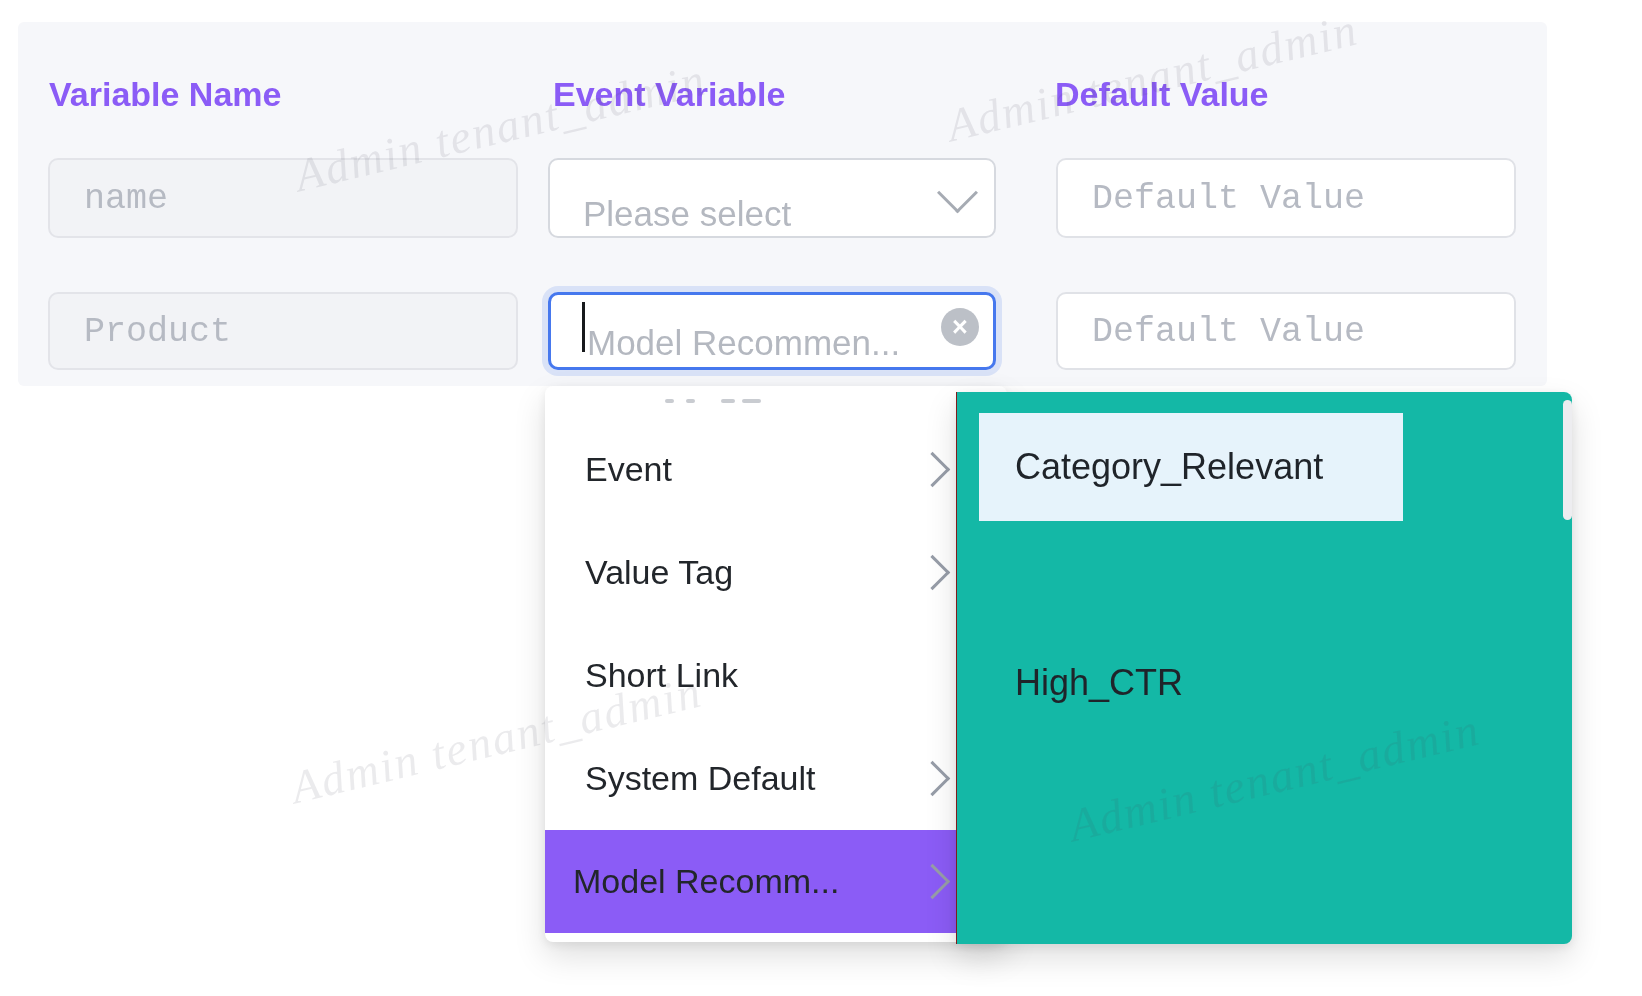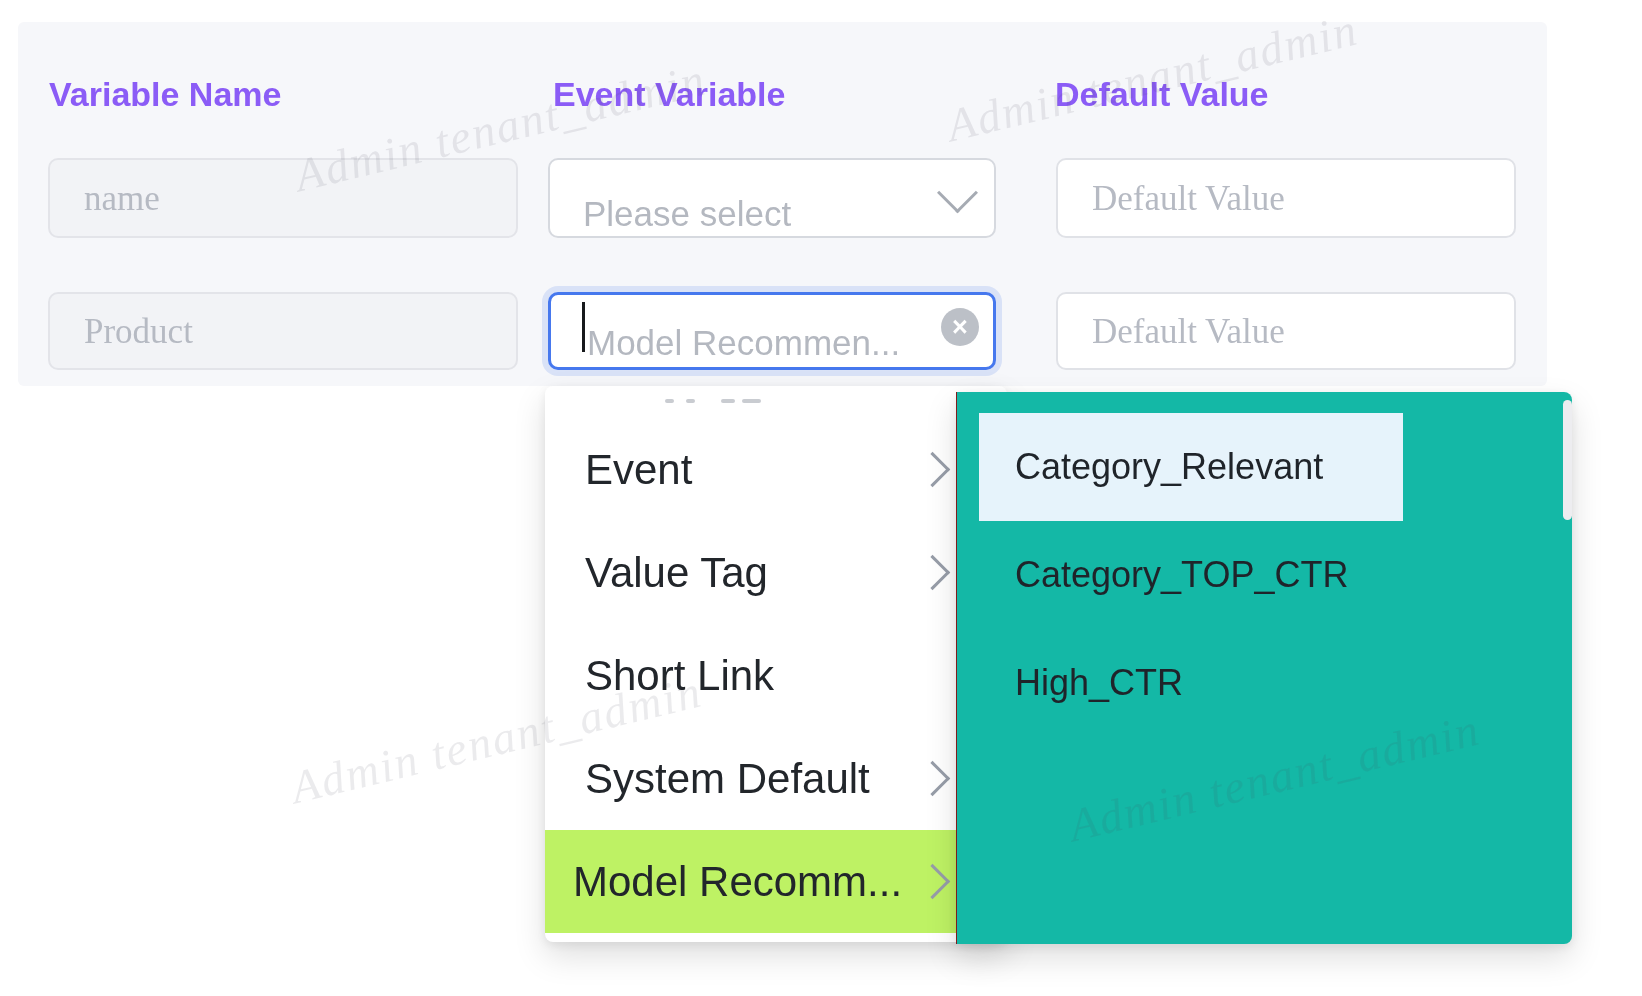--- a/index.html
+++ b/index.html
@@ -7,21 +7,21 @@
          font-family:"Liberation Sans","DejaVu Sans",sans-serif;}
 
   
   .form-panel{position:absolute;left:18px;top:22px;width:1529px;height:364px;
               background:#f6f7fa;border-radius:6px;}
   .col-header{position:absolute;top:53px;font-size:34px;font-weight:600;color:#8b5cf6;white-space:nowrap;text-align:right;}
   .h1{left:31px;} .h2{left:535px;} .h3{left:1037px;}
 
   .txt{position:absolute;height:80px;box-sizing:border-box;font-size:35px;
        padding:2px 0 0 34px;border-radius:10px;outline:none;color:#3a3f46;
-       font-family:Liberation Serif, serif;}
+       font-family:Liberation Mono, monospace;}
   .txt::placeholder{color:#b6bac3;opacity:1;}
   .gray{background:#f2f3f6;border:2px solid #e3e4e9;}
   .white{background:#ffffff;border:2px solid #e0e2e7;}
   .r1{top:136px;} .r2{top:270px;height:78px;}
   .c1{left:30px;width:470px;} .c3{left:1038px;width:460px;}
 
   .select{position:absolute;left:530px;width:448px;box-sizing:border-box;display:flex;
           align-items:center;background:#fff;border-radius:10px;}
   .select.plain{top:136px;height:80px;border:2px solid #d6d9df;padding:0 22px 0 33px;}
   .select.focused{top:270px;height:78px;border:3px solid #4678ee;padding:0 14px 8px 31px;
@@ -36,22 +36,22 @@
   
   .dropdown{position:absolute;left:545px;top:386px;width:462px;height:556px;background:#fff;
             border-radius:8px;box-shadow:0 14px 32px rgba(0,0,0,.13),0 3px 10px rgba(0,0,0,.07);}
   .frag i{position:absolute;top:13px;height:4px;background:#c9ccd1;border-radius:2px;display:block;}
   .frag i:nth-child(1){left:120px;width:9px;}
   .frag i:nth-child(2){left:141px;width:9px;}
   .frag i:nth-child(3){left:176px;width:14px;}
   .frag i:nth-child(4){left:197px;width:19px;}
   .dd-item{position:absolute;left:0;width:100%;height:103px;display:flex;align-items:center;
            box-sizing:border-box;padding:0 62px 0 40px;cursor:pointer;}
-  .dd-item .lbl{flex:1;font-size:42px;font-weight:500;color:#22262b;white-space:nowrap;}
-  .dd-item.active{background:#bef264;padding-left:28px;}
+  .dd-item .lbl{flex:1;font-size:34px;font-weight:500;color:#22262b;white-space:nowrap;}
+  .dd-item.active{background:#8b5cf6;padding-left:28px;}
   .chev-right{width:22px;height:22px;border-top:3px solid #979da8;border-right:3px solid #979da8;
               transform:rotate(45deg);flex:0 0 auto;}
   .dd-thumb{position:absolute;left:432px;top:51px;width:22px;height:408px;border-radius:11px;
             background:#e9eaed;cursor:pointer;}
 
   
   .submenu{position:absolute;left:956px;top:392px;width:615px;height:552px;background:#14b8a6;
            border-left:1px solid #7f1d1d;border-radius:0 8px 8px 0;
            box-shadow:0 14px 32px rgba(0,0,0,.13),0 3px 10px rgba(0,0,0,.07);}
   .sm-item{position:absolute;left:0;width:100%;height:108px;display:flex;align-items:center;
@@ -122,21 +122,20 @@
     <div class="dd-item active" style="top:444px">
       <span class="lbl">Model Recomm...</span>
       <span class="chev-right"></span>
     </div>
 
     <div class="dd-thumb"></div>
   </div>
 
   <div class="submenu">
     <div class="sm-item sm-1 active">Category_Relevant</div>
-    <div class="sm-item sm-2">Category_TOP_CTR</div>
     <div class="sm-item sm-3">High_CTR</div>
     <div class="sm-thumb"></div>
   </div>
 
   <div class="watermarks">
     <span class="wm wm1">Admin tenant_admin</span>
     <span class="wm wm2">Admin tenant_admin</span>
     <span class="wm wm3">Admin tenant_admin</span>
     <span class="wm wm4">Admin tenant_admin</span>
   </div>

